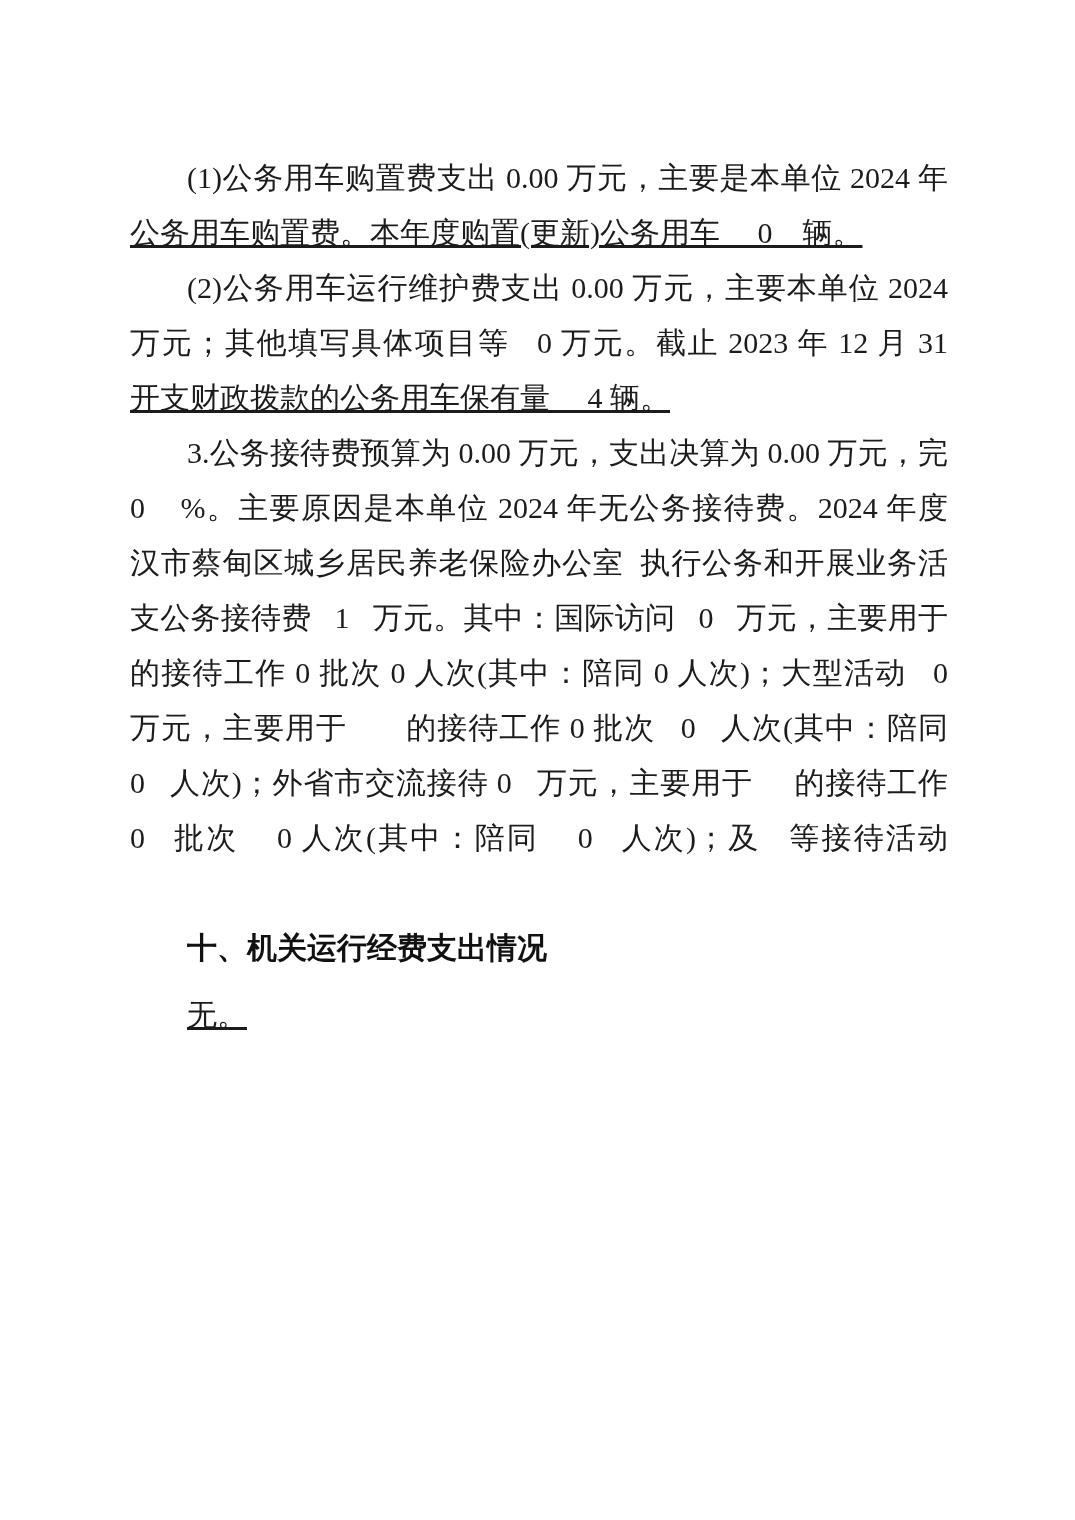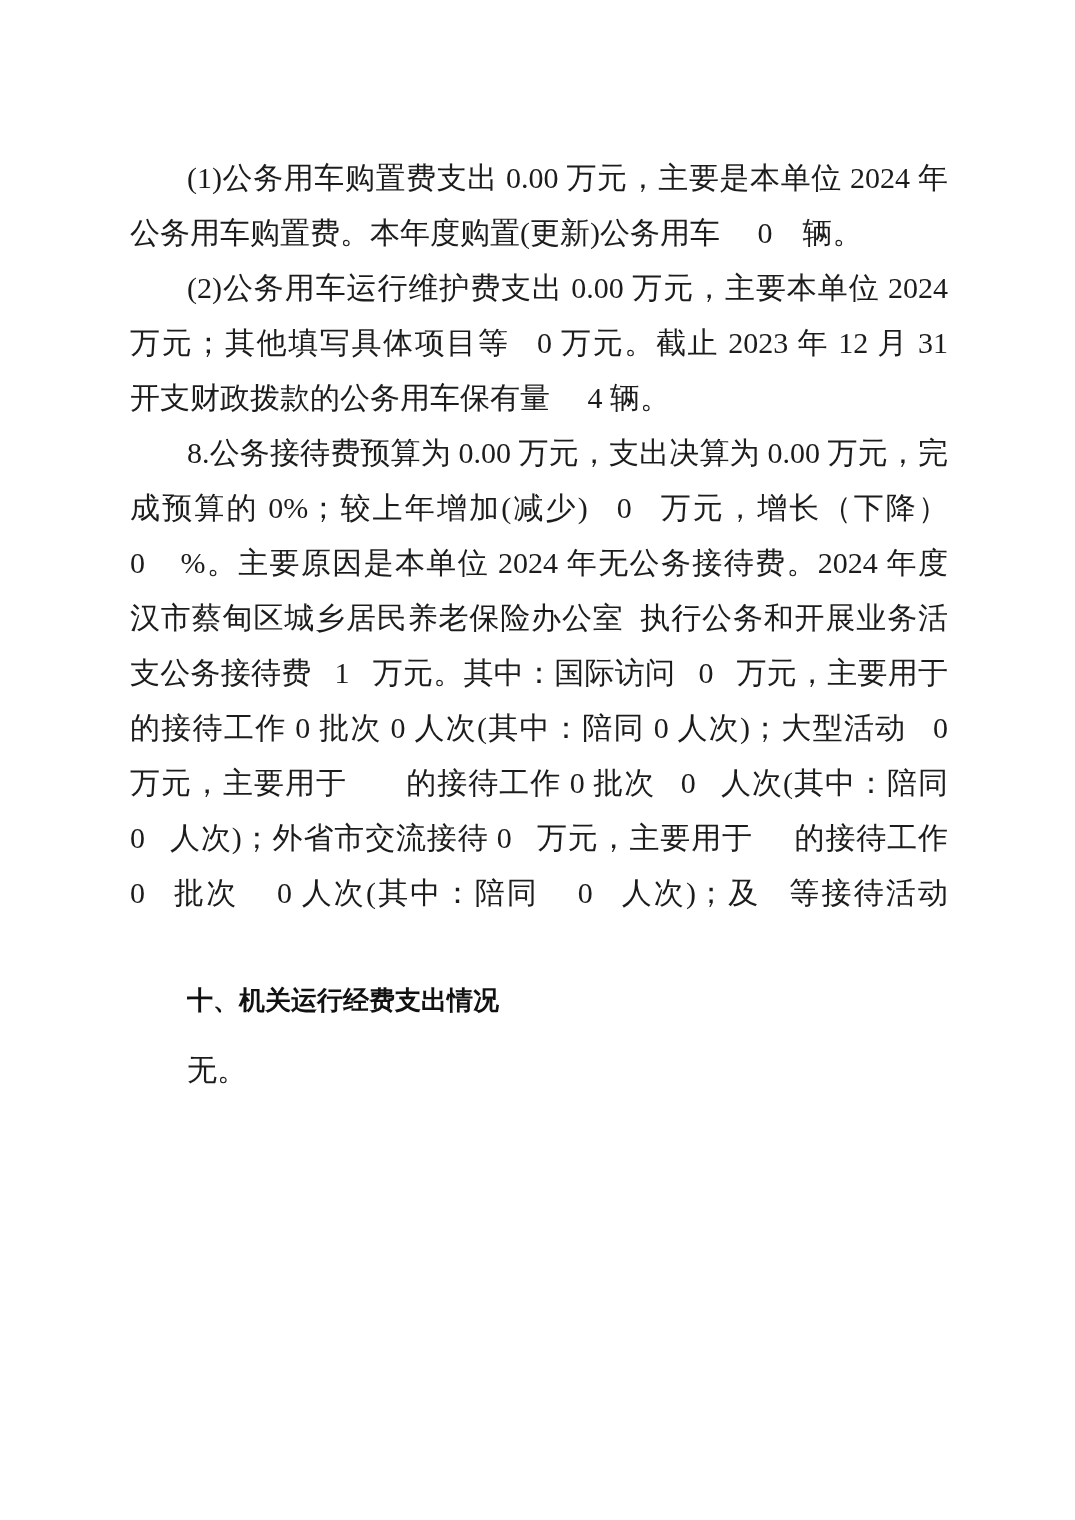--- a/index.html
+++ b/index.html
@@ -35,27 +35,28 @@
     text-align-last: justify;
     overflow: hidden;
     height: 55px;
   }
   .line.first {
     text-indent: 57px;
   }
   .line.last {
     text-align: right;
     text-align-last: left;
+    text-decoration: underline;
   }
   .section-heading {
     margin: 55px 0 0 0;
     padding-left: 57px;
-    font-family: Liberation Mono, monospace;
+    font-family: Liberation Serif, serif;
     font-weight: 700;
-    font-size: 26px;
+    font-size: 30px;
     line-height: 55px;
     color: #111111;
   }
   .closing {
     margin: 12px 0 0 0;
   }
 </style>
 </head>
 <body>
 
@@ -67,22 +68,21 @@
       <span class="line last">公务用车购置费。本年度购置(更新)公务用车     0    辆。</span>
     </p>
 
     <p class="para">
       <span class="line first">(2)公务用车运行维护费支出 0.00 万元，主要本单位 2024 年</span>
       <span class="line">万元；其他填写具体项目等   0 万元。截止 2023 年 12 月 31 日，</span>
       <span class="line last">开支财政拨款的公务用车保有量     4 辆。</span>
     </p>
 
     <p class="para">
-      <span class="line first">8.公务接待费预算为 0.00 万元，支出决算为 0.00 万元，完</span>
-      <span class="line">成预算的 0%；较上年增加(减少)   0   万元，增长（下降）</span>
+      <span class="line first">3.公务接待费预算为 0.00 万元，支出决算为 0.00 万元，完</span>
       <span class="line">0    %。主要原因是本单位 2024 年无公务接待费。2024 年度  武</span>
       <span class="line">汉市蔡甸区城乡居民养老保险办公室  执行公务和开展业务活动开</span>
       <span class="line">支公务接待费   1   万元。其中：国际访问   0   万元，主要用于</span>
       <span class="line">的接待工作 0 批次 0 人次(其中：陪同 0 人次)；大型活动   0</span>
       <span class="line">万元，主要用于       的接待工作 0 批次   0   人次(其中：陪同</span>
       <span class="line">0   人次)；外省市交流接待 0   万元，主要用于     的接待工作</span>
       <span class="line">0   批次    0 人次(其中：陪同    0   人次)；及   等接待活动</span>
     </p>
 
     <h2 class="section-heading">十、机关运行经费支出情况</h2>

